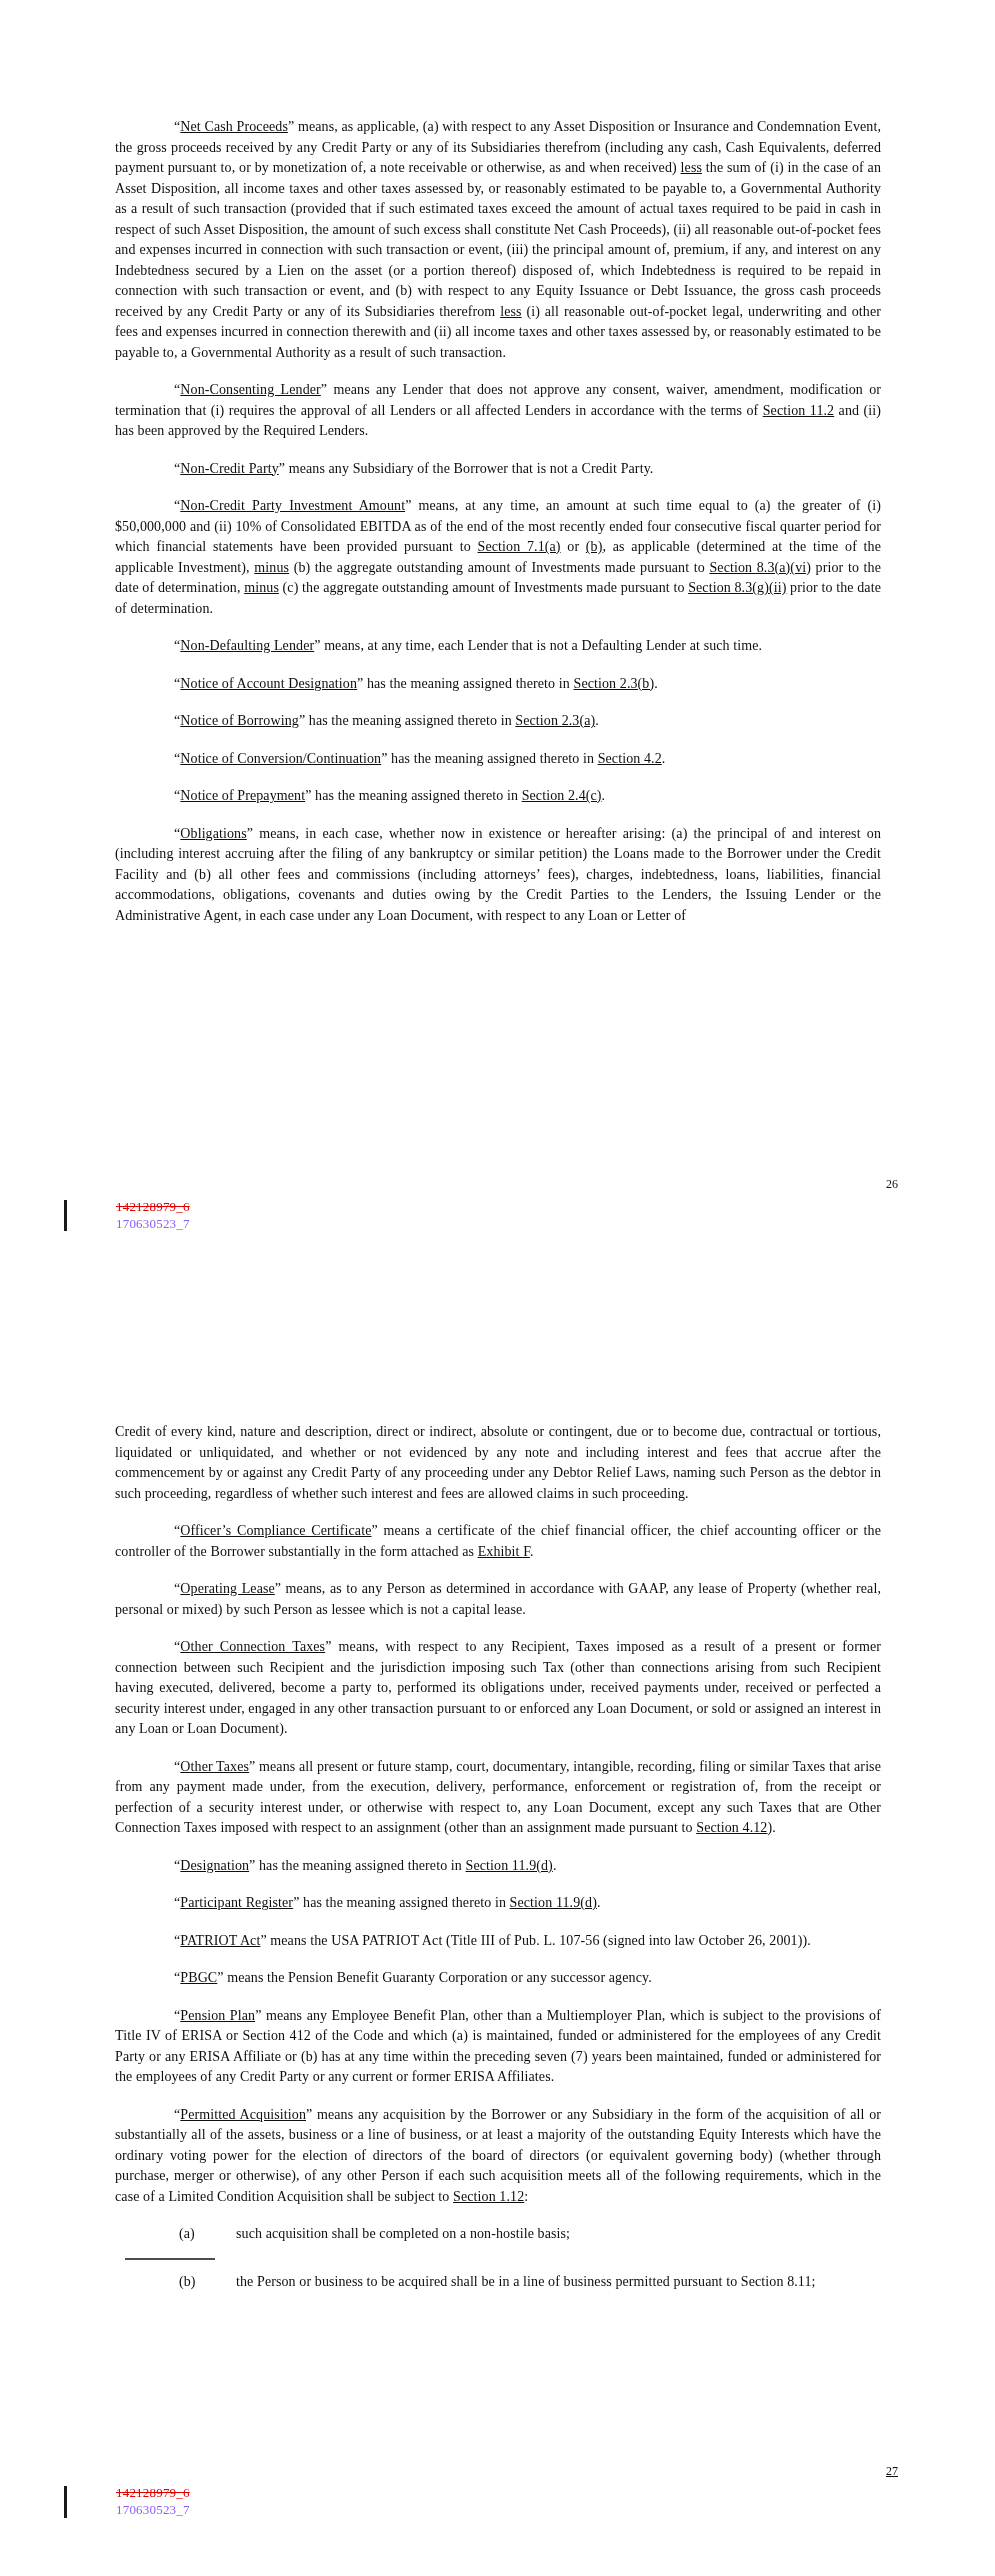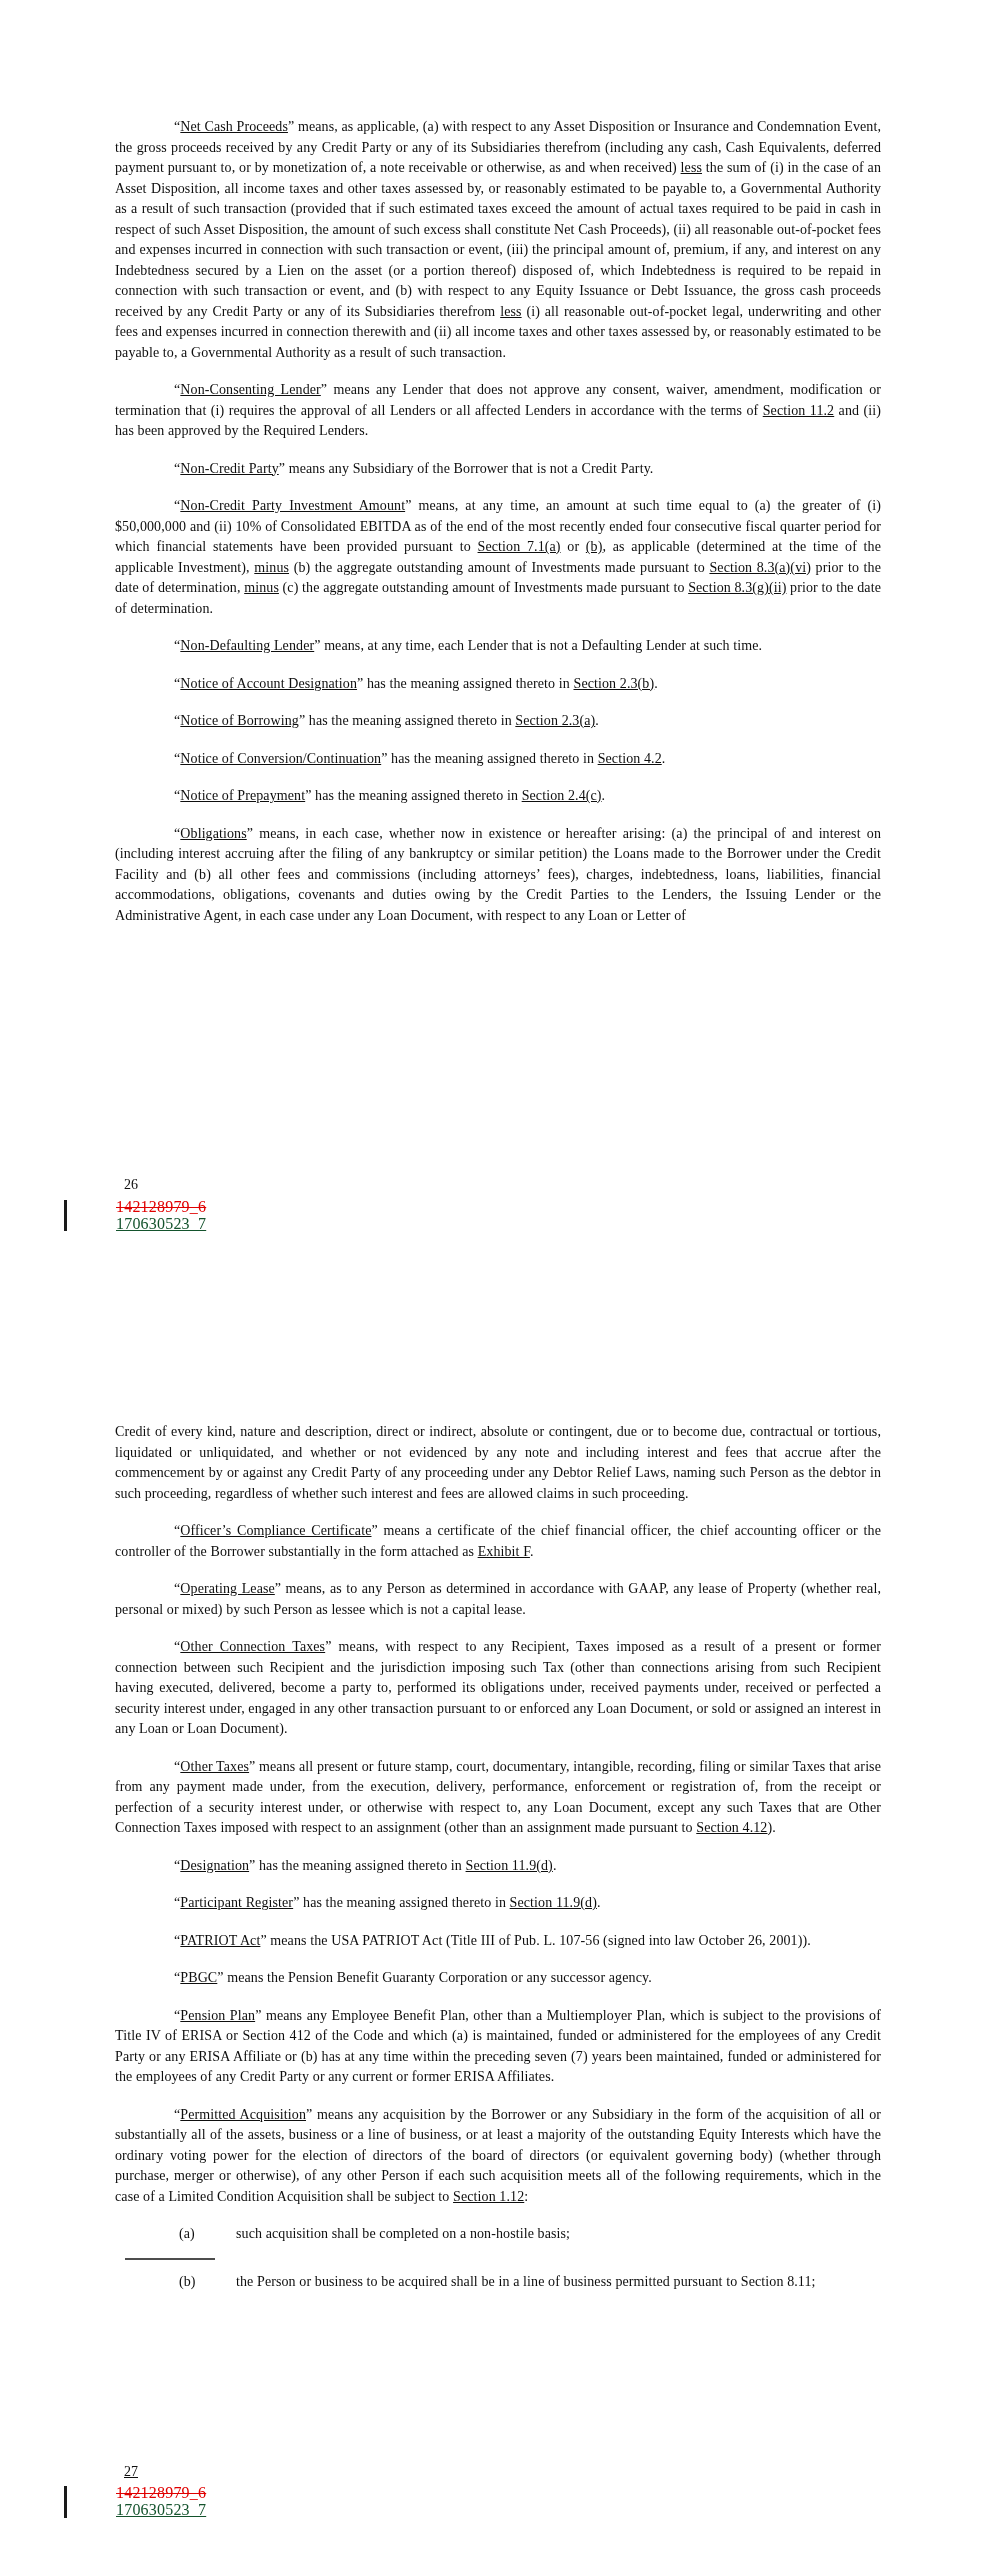--- a/index.html
+++ b/index.html
@@ -27,37 +27,37 @@
   .para.list { text-indent: 64px; }
   .li-label { display: inline-block; width: 57px; text-indent: 0; }
   .u { text-decoration: underline; }
   .sep-line {
     width: 90px; height: 2.4px;
     background: #4d4d4d;
     margin: -3.8px 0 12.3px 10.4px;
   }
   .page-number {
     position: absolute;
-    left: 124px; width: 766px;
-    text-align: left;
-    font-size: 14px;
+    left: 132px; width: 766px;
+    text-align: right;
+    font-size: 12px;
   }
   #page-number-1 { top: 1177px; }
   #page-number-2 { top: 2464px; text-decoration: underline; }
   .footer-ids {
     position: absolute;
     left: 116px;
-    font-size: 16px;
+    font-size: 13px;
     line-height: 17px;
     letter-spacing: 0.2px;
   }
   #footer-1 { top: 1198px; }
   #footer-2 { top: 2484px; }
   .id-del { color: #e00000; text-decoration: line-through; }
-  .id-ins { color: #14532d; text-decoration: underline; }
+  .id-ins { color: #8b5cf6; }
   .change-bar {
     position: absolute;
     left: 64px; width: 2.8px;
     background: #1a1a1a;
   }
   #change-bar-1 { top: 1200px; height: 31px; }
   #change-bar-2 { top: 2486px; height: 32px; }
 </style>
 </head>
 <body>

